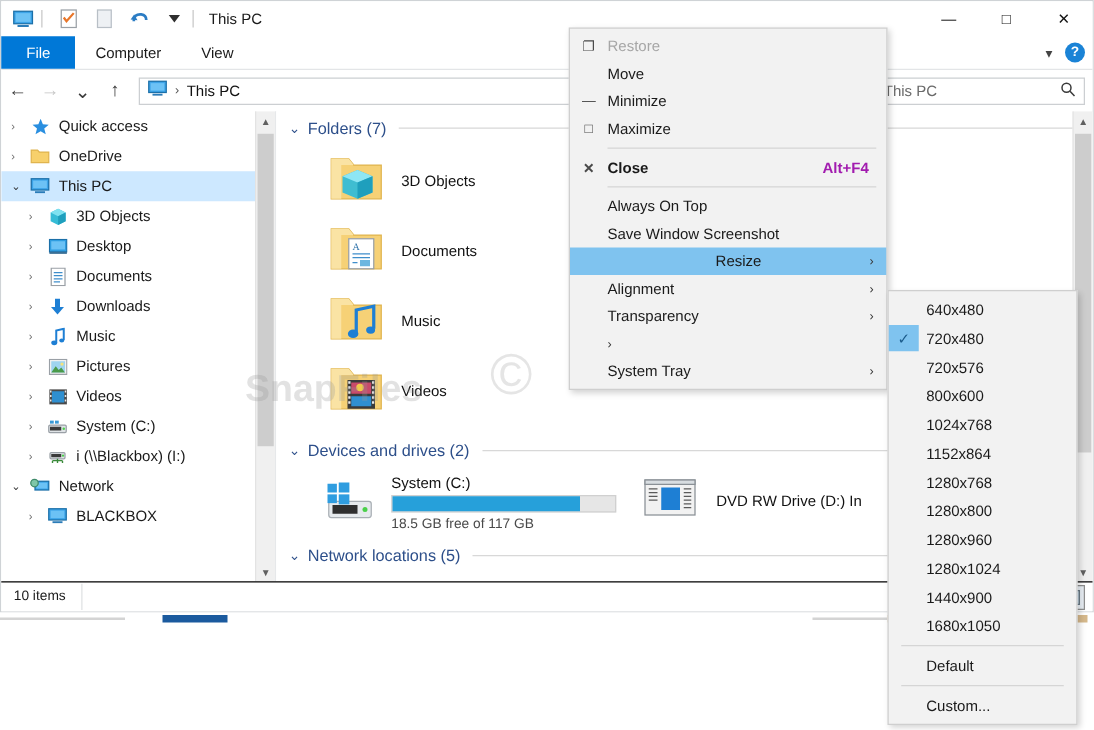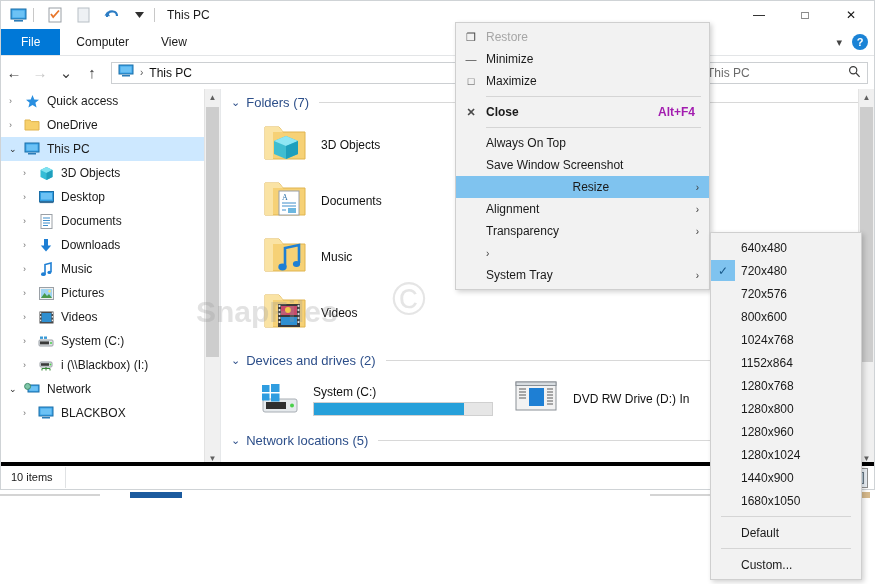--- a/index.html
+++ b/index.html
@@ -290,21 +290,21 @@
     width: 13px; height: 255px;
     background: #cdcdcd;
   }
 
   
   #status-bar {
     position: absolute;
     left: 0; bottom: 0;
     width: 873px; height: 23px;
     background: #ffffff;
-    border-top: 4px solid #000000;
+    border-top: 1px solid #000000;
     display: flex;
     align-items: center;
   }
   #status-count {
     font-size: 11px;
     color: #1a1a1a;
     padding-left: 10px;
     padding-right: 12px;
     border-right: 1px solid #e0e2e4;
     line-height: 21px;
@@ -811,20 +811,21 @@
               <rect x="16" y="5" width="8.5" height="8" fill="#2f9de0"></rect>
               <rect x="7" y="14.5" width="7.5" height="7" fill="#2f9de0"></rect>
               <rect x="16" y="14.5" width="8.5" height="8" fill="#2f9de0"></rect>
             </svg>
           </div>
           <div class="drive-info">
             <div class="drive-name">System (C:)</div>
             <div class="drive-bar">
               <div class="drive-fill" id="drive-fill-0" style="width: 84%; background: rgb(38, 160, 218);"></div>
             </div>
+            <div class="drive-free">18.5 GB free of 117 GB</div>
           </div>
         </div>
 
         <div class="drive-row" style="padding-left:22px;">
           <div class="drive-icon">
             <svg width="44" height="36" viewBox="0 0 44 36">
               <rect x="1" y="3" width="40" height="28" fill="#f2f2f2" stroke="#8a9096"></rect>
               <rect x="1" y="3" width="40" height="3.5" fill="#d8dde1" stroke="#8a9096"></rect>
               <rect x="14" y="9" width="15" height="18" fill="#1e7fd4"></rect>
               <line x1="4" y1="10" x2="11" y2="10" stroke="#5a5a5a"></line>
@@ -891,20 +892,24 @@
 <div id="watermark-c">©</div>
 <div id="watermark">SnapFiles</div>
 
 <div id="context-menu">
 
   <div class="menu-item disabled">
     <span class="menu-glyph">❐</span>
     <span class="menu-label">Restore</span>
   </div>
 
+  <div class="menu-item">
+    <span class="menu-glyph"></span>
+    <span class="menu-label">Move</span>
+  </div>
 
 
   <div class="menu-item">
     <span class="menu-glyph">—</span>
     <span class="menu-label">Minimize</span>
   </div>
 
   <div class="menu-item">
     <span class="menu-glyph">□</span>
     <span class="menu-label">Maximize</span>

